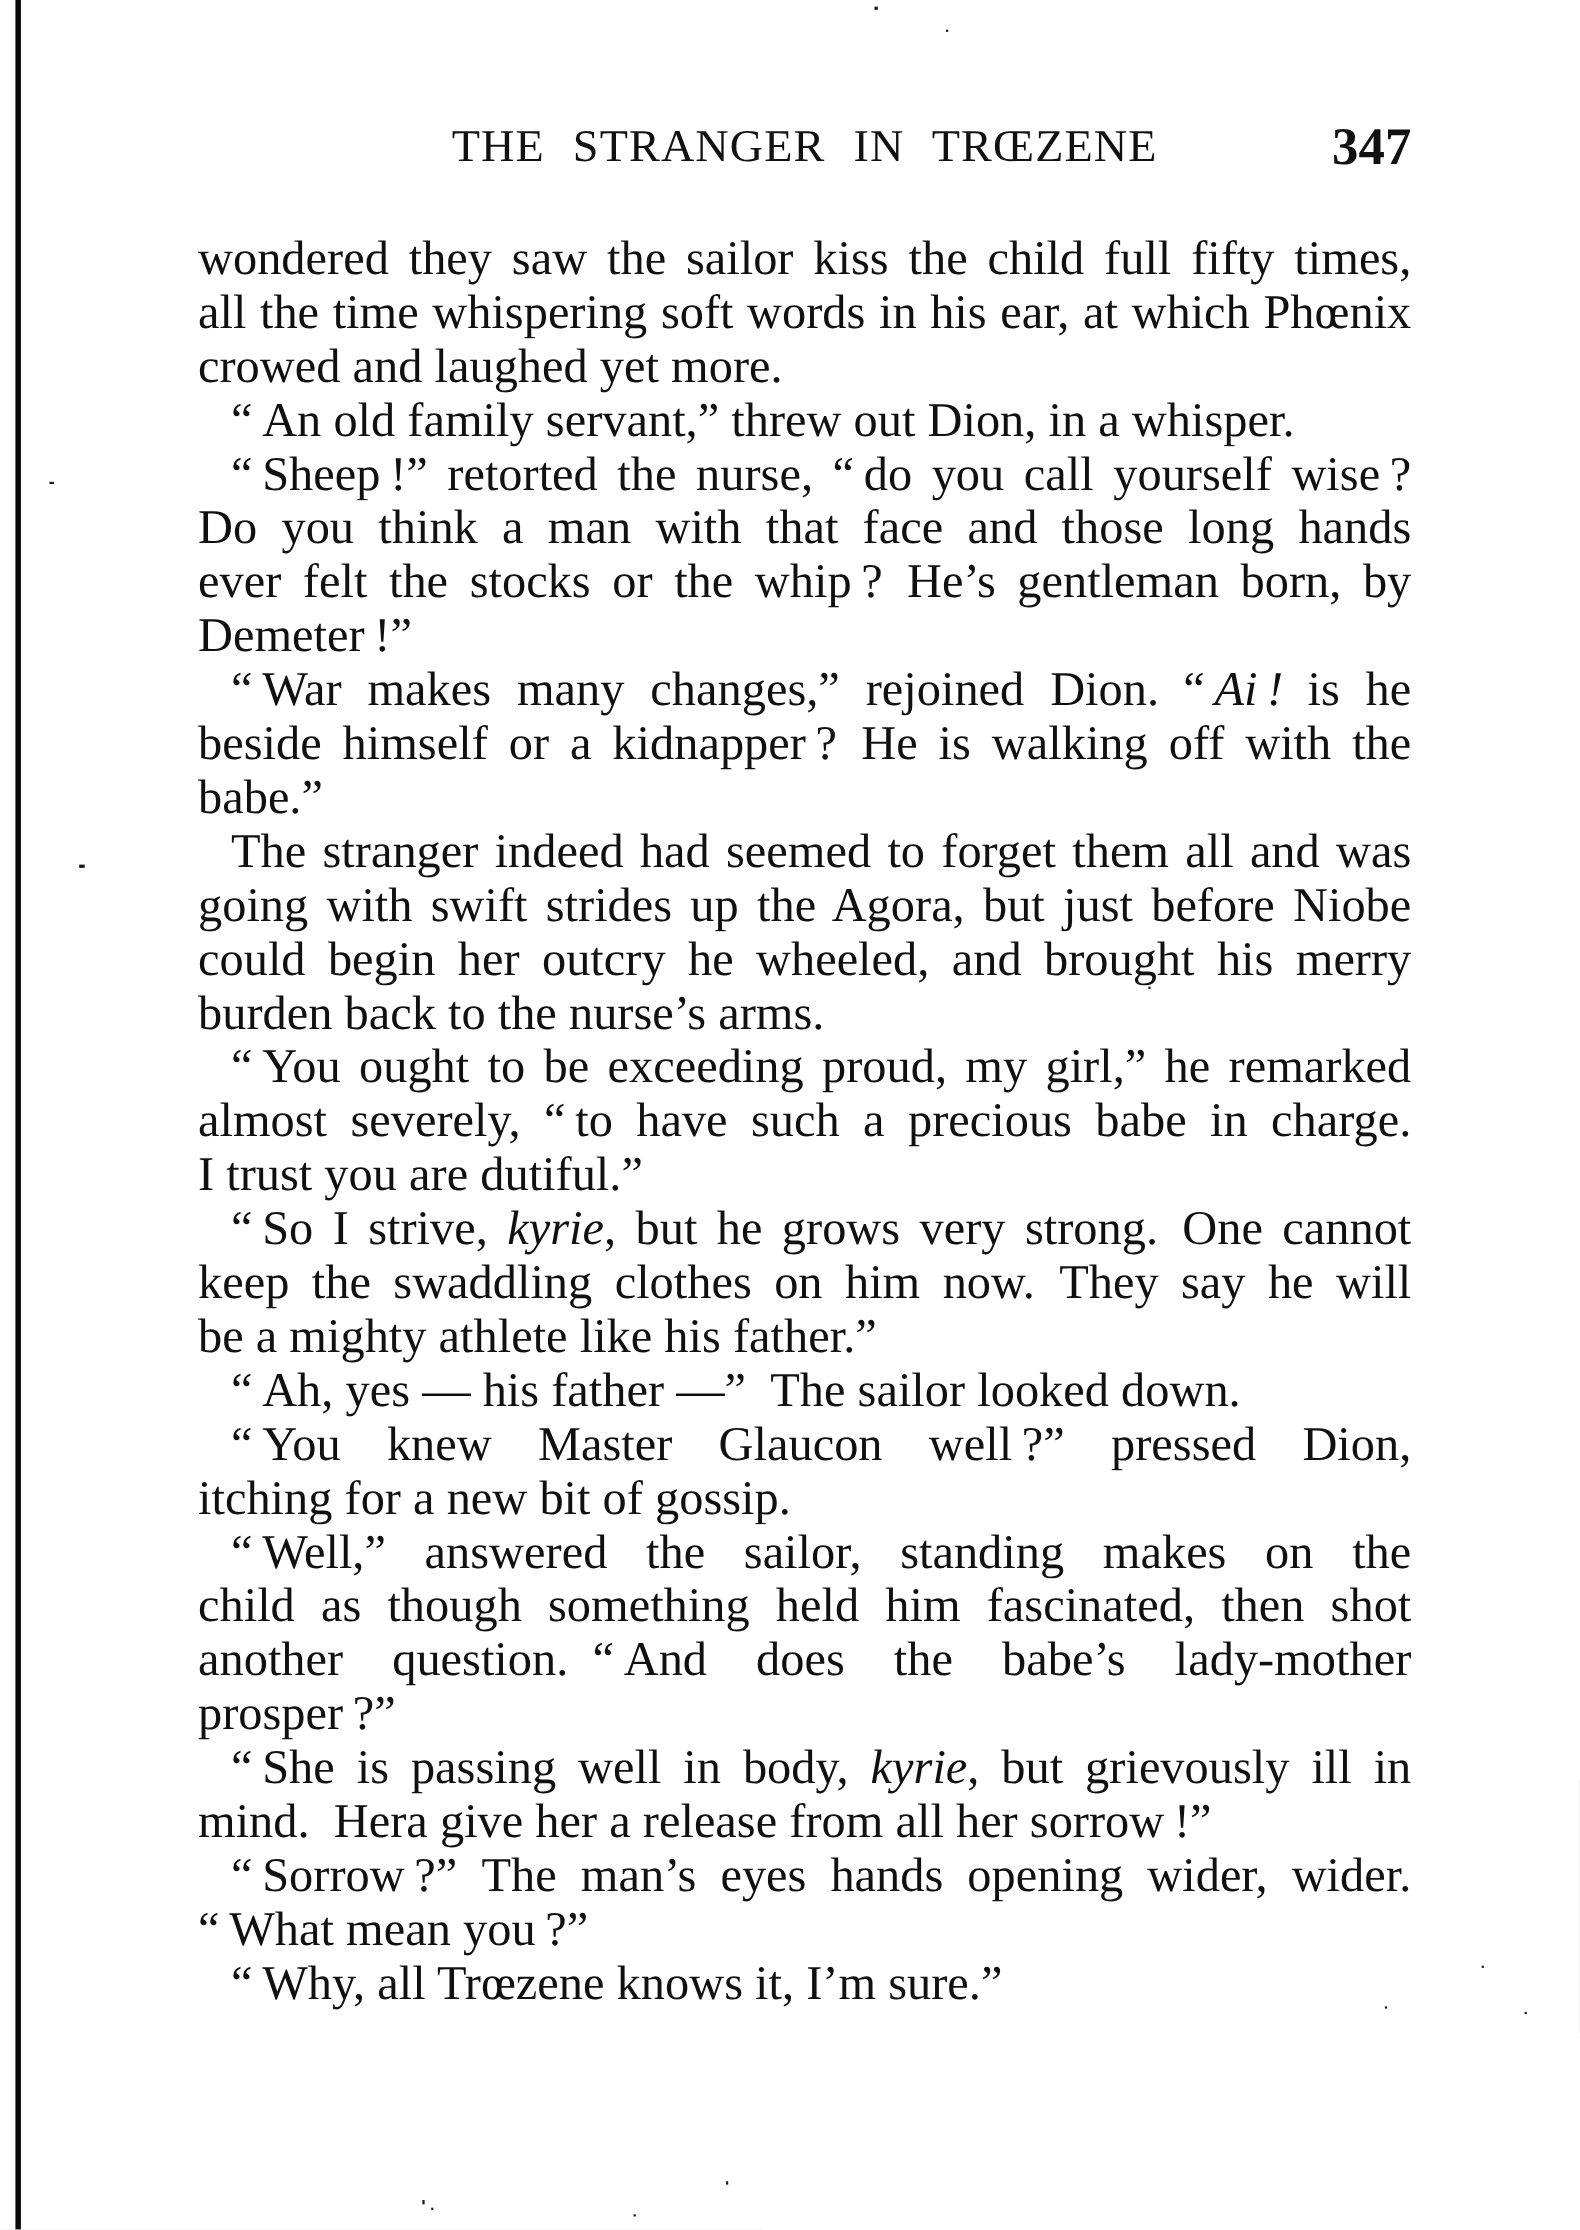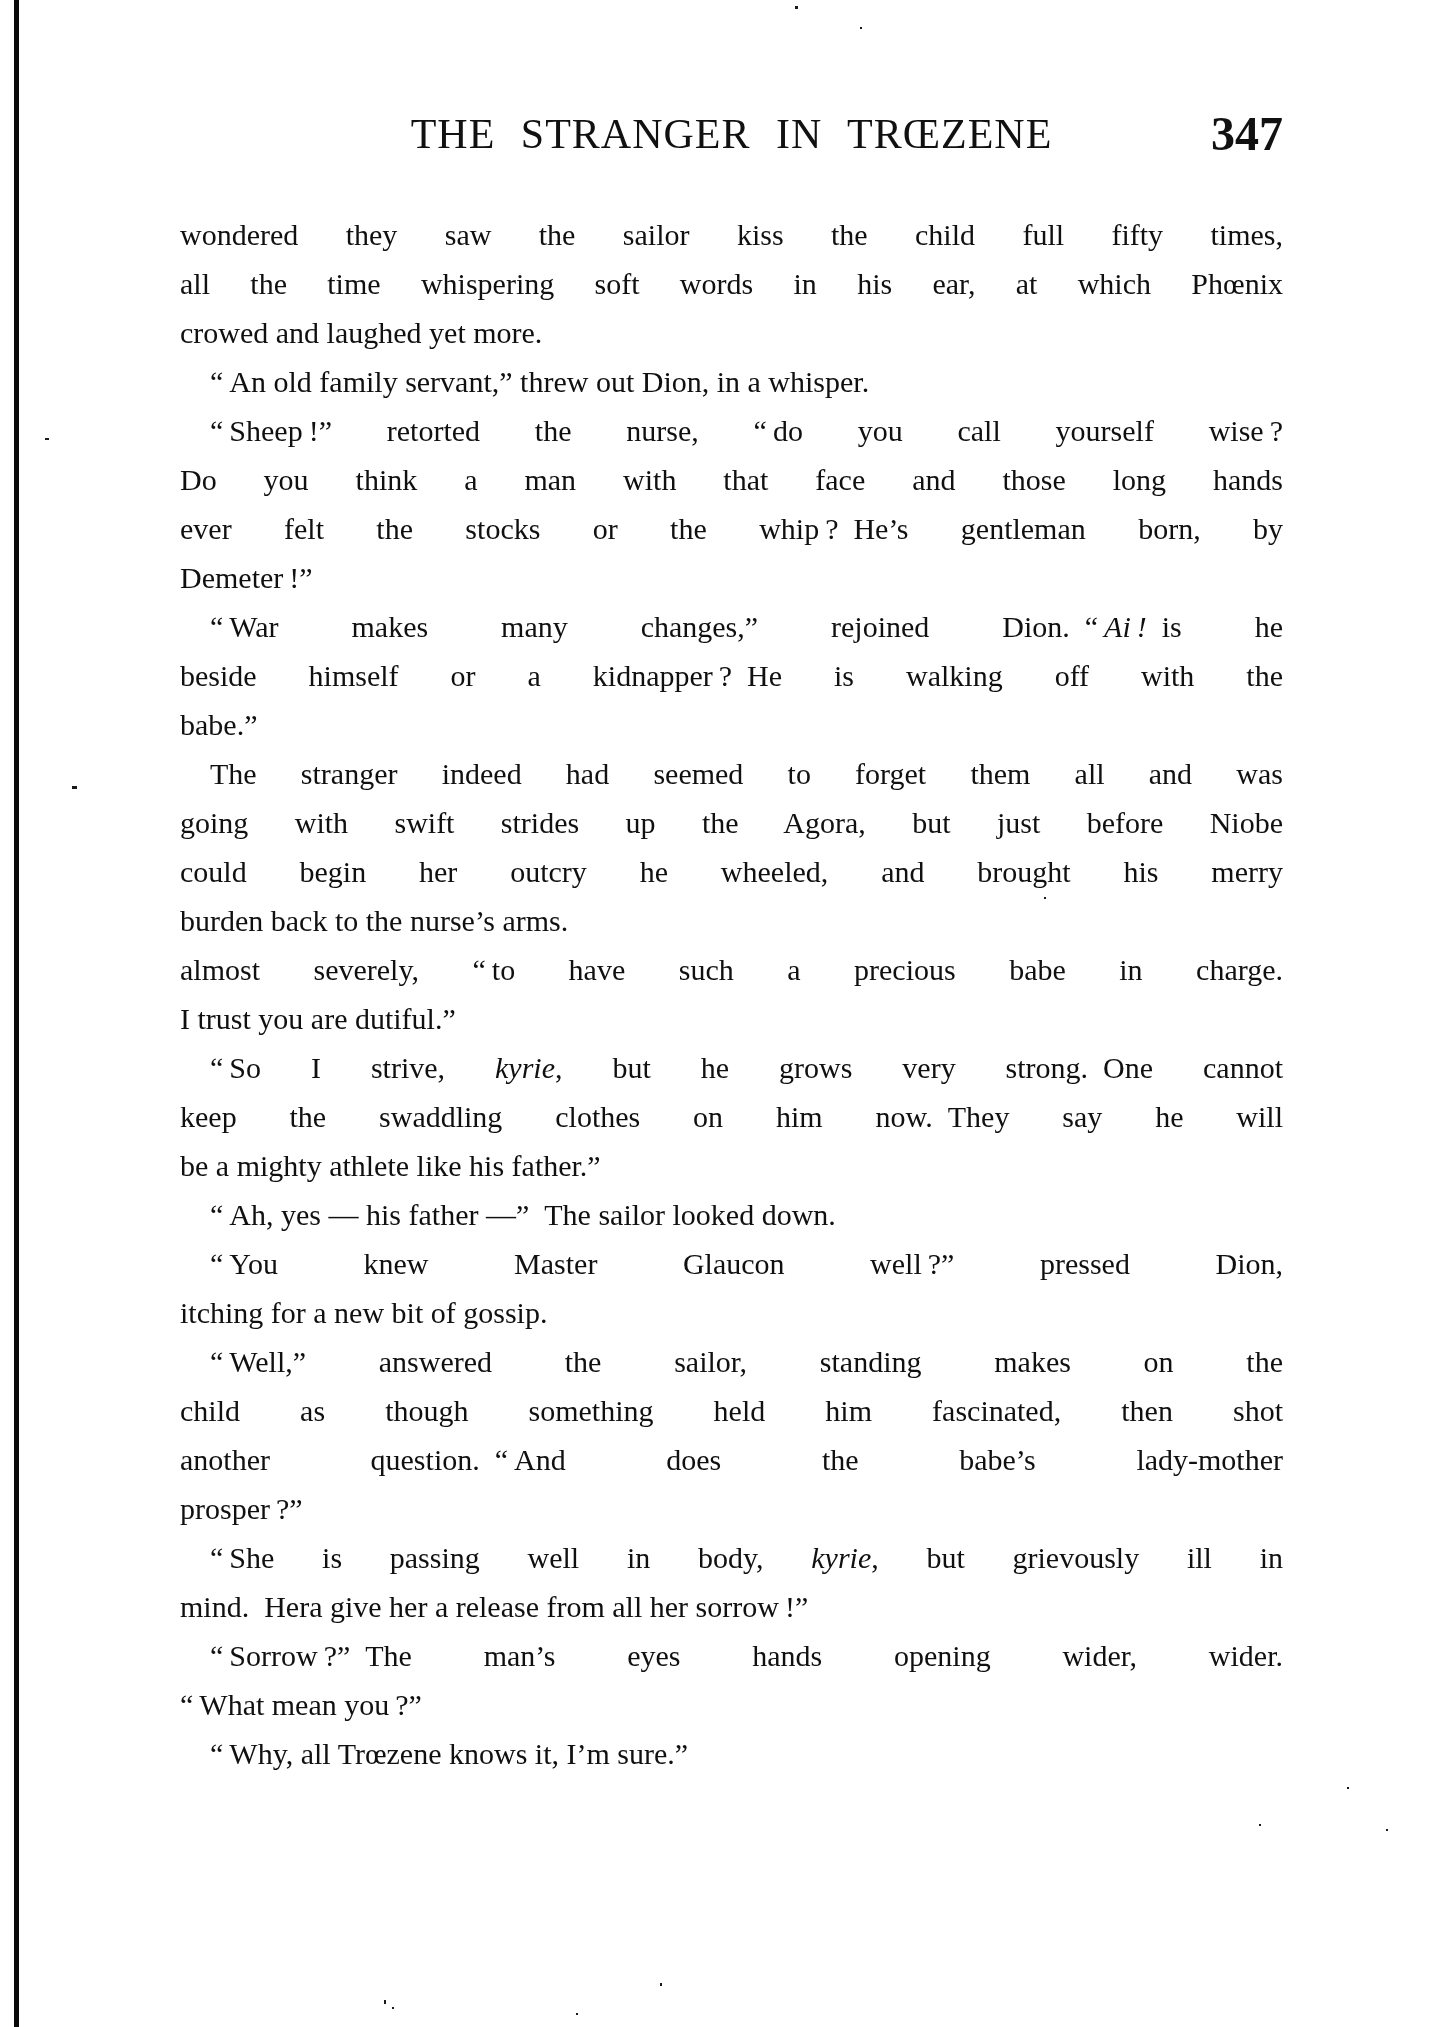--- a/index.html
+++ b/index.html
@@ -49,21 +49,21 @@
   }
   .textblock {
     position: absolute;
     left: 180px;
     top: 210px;
     width: 1103px;
   }
   .line {
     height: 49px;
     line-height: 49px;
-    font-size: 30px;
+    font-size: 44px;
     white-space: normal;
     overflow: hidden;
     text-align: left;
     color: #101010;
   }
   .line.j {
     text-align: justify;
     text-align-last: justify;
     text-justify: inter-word;
   }
@@ -94,20 +94,21 @@
       <div class="line j"><span>Do you think a man with that face and those long hands</span></div>
       <div class="line j"><span>ever felt the stocks or the whip ? He’s gentleman born, by</span></div>
       <div class="line"><span>Demeter !”</span></div>
       <div class="line j ind"><span>“ War makes many changes,” rejoined Dion. “ </span><span class="it">Ai !</span><span> is he</span></div>
       <div class="line j"><span>beside himself or a kidnapper ? He is walking off with the</span></div>
       <div class="line"><span>babe.”</span></div>
       <div class="line j ind"><span>The stranger indeed had seemed to forget them all and was</span></div>
       <div class="line j"><span>going with swift strides up the Agora, but just before Niobe</span></div>
       <div class="line j"><span>could begin her outcry he wheeled, and brought his merry</span></div>
       <div class="line"><span>burden back to the nurse’s arms.</span></div>
+      <div class="line j ind"><span>“ You ought to be exceeding proud, my girl,” he remarked</span></div>
       <div class="line j"><span>almost severely, “ to have such a precious babe in charge.</span></div>
       <div class="line"><span>I trust you are dutiful.”</span></div>
       <div class="line j ind"><span>“ So I strive, </span><span class="it">kyrie</span><span>, but he grows very strong. One cannot</span></div>
       <div class="line j"><span>keep the swaddling clothes on him now. They say he will</span></div>
       <div class="line"><span>be a mighty athlete like his father.”</span></div>
       <div class="line ind"><span>“ Ah, yes — his father —” The sailor looked down.</span></div>
       <div class="line j ind"><span>“ You knew Master Glaucon well ?” pressed Dion,</span></div>
       <div class="line"><span>itching for a new bit of gossip.</span></div>
       <div class="line j ind"><span>“ Well,” answered the sailor, standing makes on the</span></div>
       <div class="line j"><span>child as though something held him fascinated, then shot</span></div>

